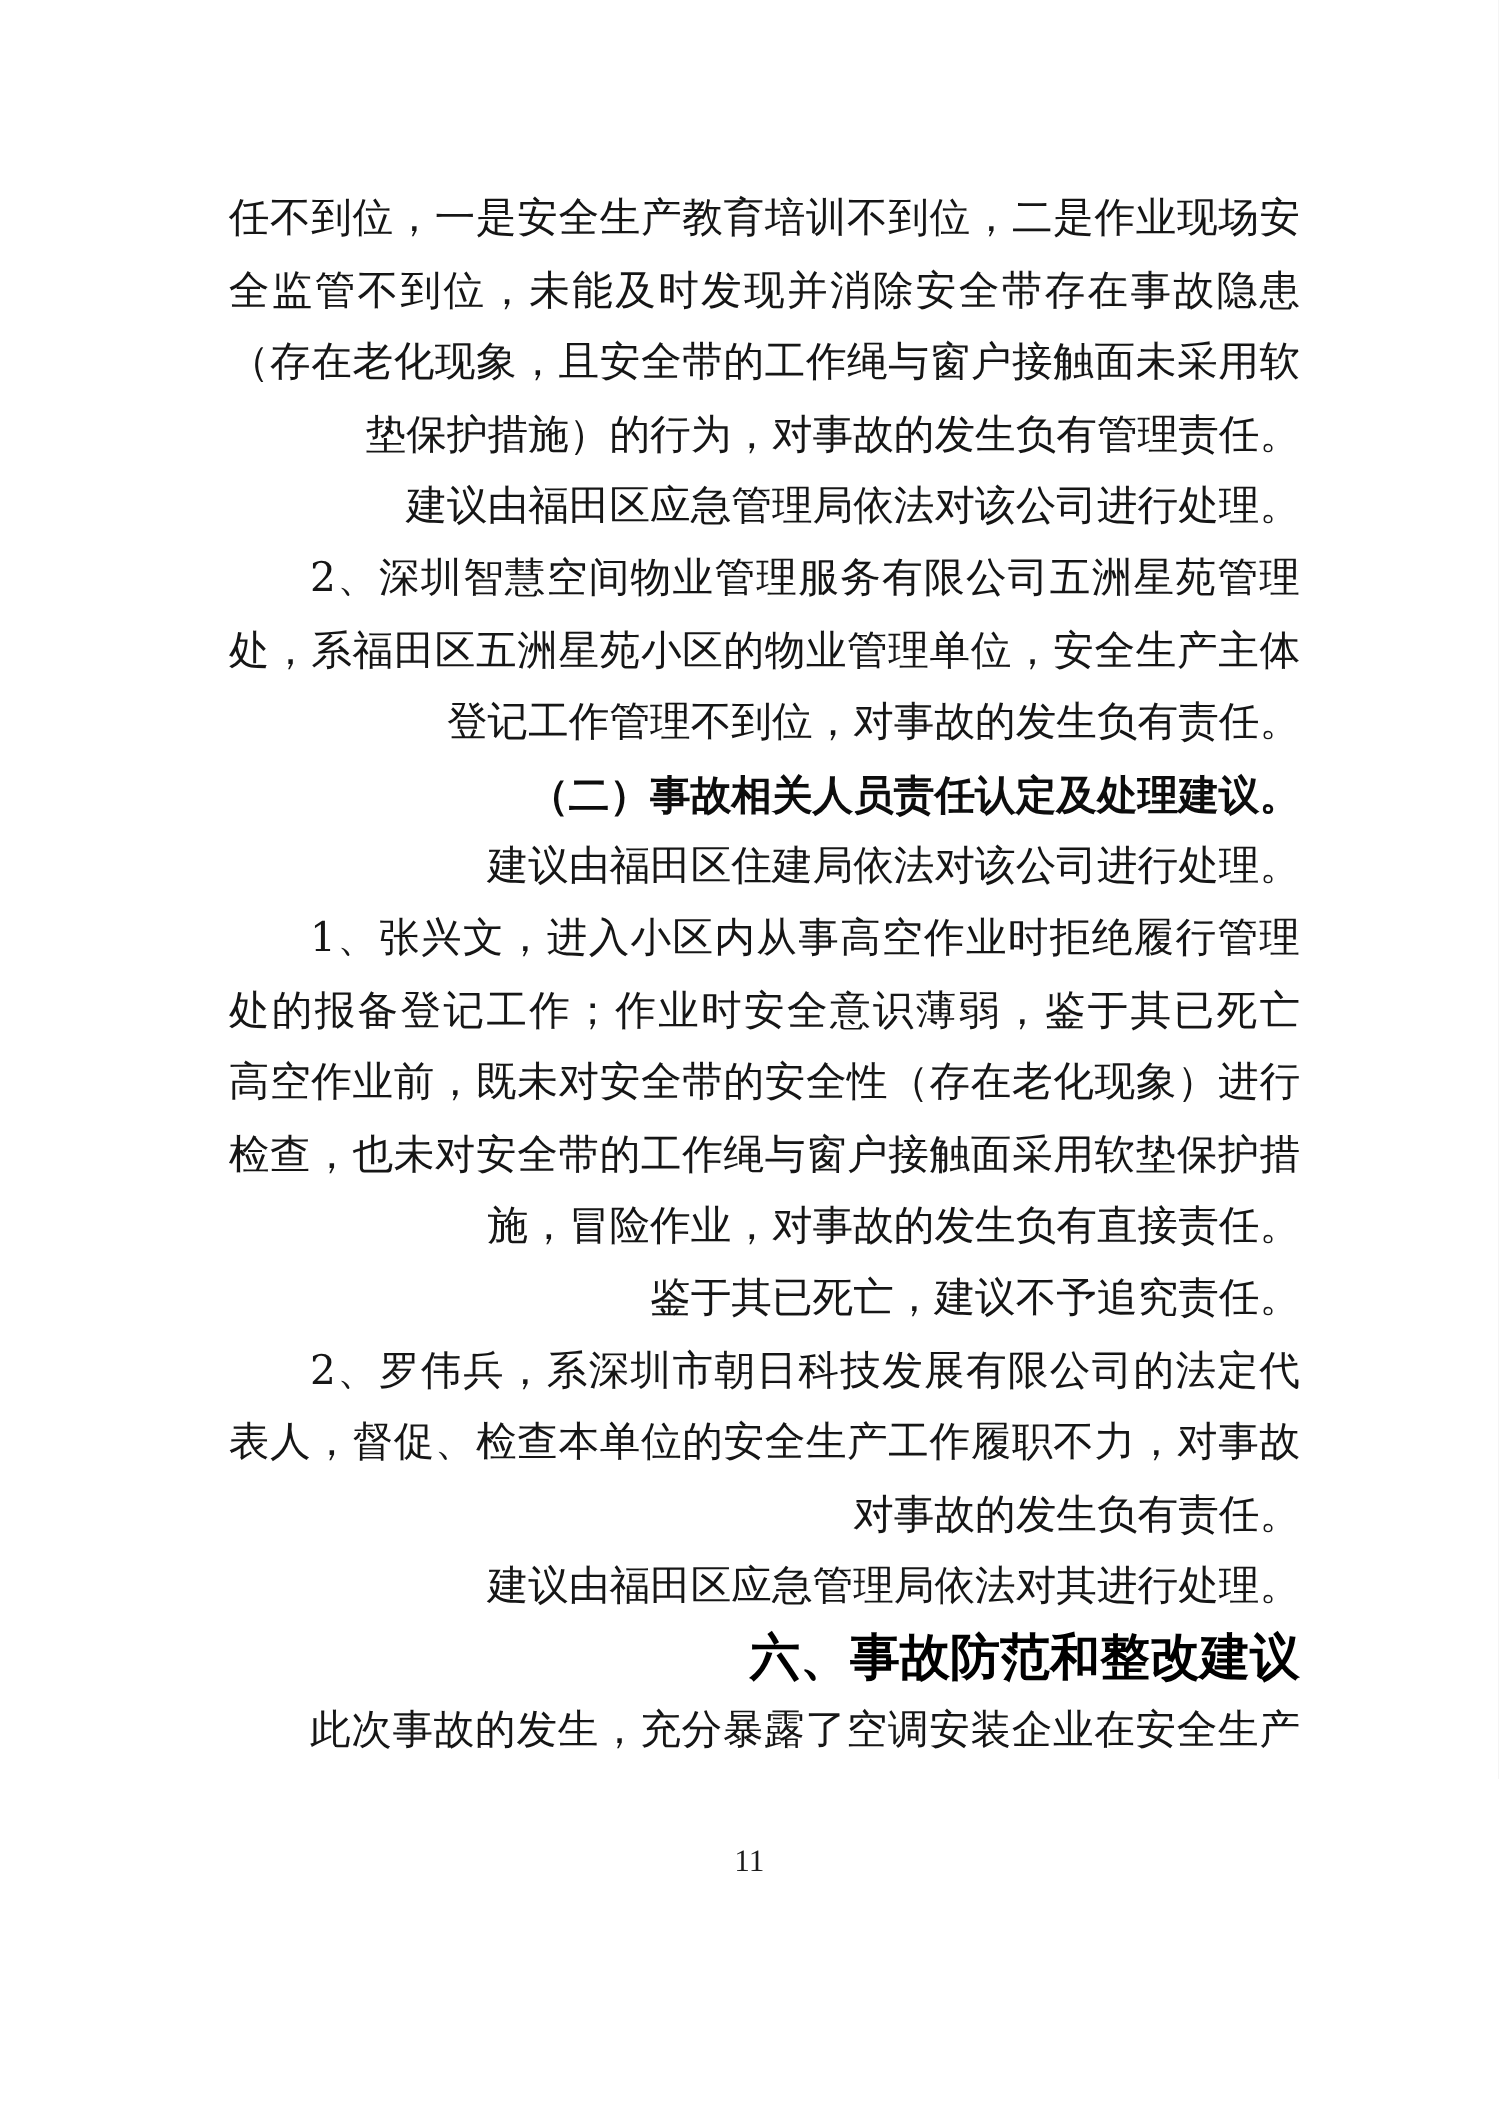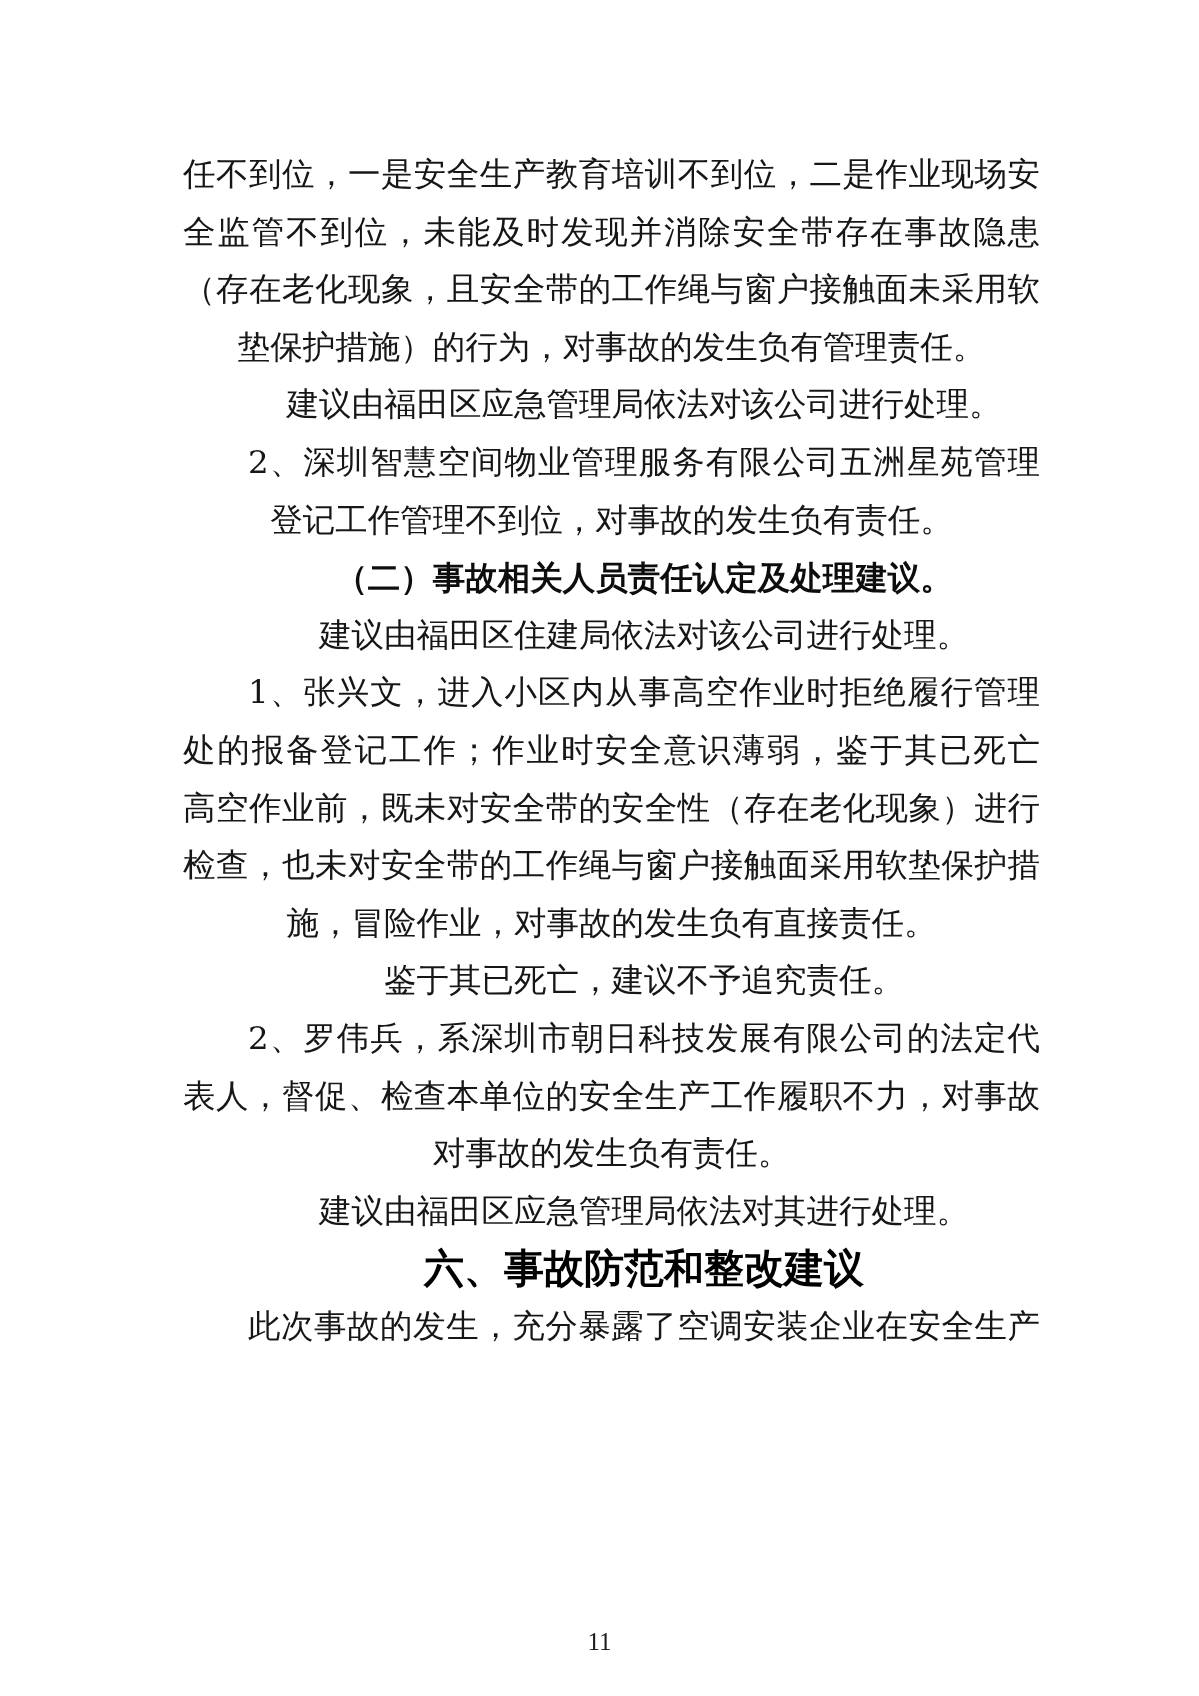--- a/index.html
+++ b/index.html
@@ -14,58 +14,59 @@
     position:absolute;
     left:183px; top:146px;
     width:857px;
   }
   .line {
     font-family:"DejaVu Serif","Liberation Serif",serif;
     font-size:32.5px;
     line-height:57.6px;
     height:57.6px;
     color:#161616;
-    text-align:center;
+    text-align:right;
     white-space:normal;
     overflow:hidden;
   }
   .line.indent { text-indent:65px; }
   .line.fill {
     text-align:justify;
     text-align-last:justify;
   }
   .line.bold { font-weight:bold; color:#0d0d0d; }
   .line.hsans {
     font-family:"DejaVu Sans","Liberation Sans",sans-serif;
     font-size:40px;
     font-weight:bold;
     color:#000000;
   }
   .page-number {
     position:absolute;
     left:0; right:0;
-    top:1628px;
+    top:1476px;
     text-align:center;
     font-family:"Liberation Serif","DejaVu Serif",serif;
     font-size:25px;
     color:#1c1c1c;
   }
 </style>
 </head>
 <body>
 
 <div class="page">
   <div class="content">
 
   <div class="line fill">任不到位，一是安全生产教育培训不到位，二是作业现场安</div>
       <div class="line fill">全监管不到位，未能及时发现并消除安全带存在事故隐患</div>
       <div class="line fill">（存在老化现象，且安全带的工作绳与窗户接触面未采用软</div>
       <div class="line">垫保护措施）的行为，对事故的发生负有管理责任。</div>
       <div class="line indent">建议由福田区应急管理局依法对该公司进行处理。</div>
       <div class="line indent fill">2、深圳智慧空间物业管理服务有限公司五洲星苑管理</div>
+      <div class="line fill">处，系福田区五洲星苑小区的物业管理单位，安全生产主体</div>
       <div class="line">登记工作管理不到位，对事故的发生负有责任。</div>
       <div class="line indent bold">（二）事故相关人员责任认定及处理建议。</div>
       <div class="line indent">建议由福田区住建局依法对该公司进行处理。</div>
       <div class="line indent fill">1、张兴文，进入小区内从事高空作业时拒绝履行管理</div>
       <div class="line fill">处的报备登记工作；作业时安全意识薄弱，鉴于其已死亡</div>
       <div class="line fill">高空作业前，既未对安全带的安全性（存在老化现象）进行</div>
       <div class="line fill">检查，也未对安全带的工作绳与窗户接触面采用软垫保护措</div>
       <div class="line">施，冒险作业，对事故的发生负有直接责任。</div>
       <div class="line indent">鉴于其已死亡，建议不予追究责任。</div>
       <div class="line indent fill">2、罗伟兵，系深圳市朝日科技发展有限公司的法定代</div>

